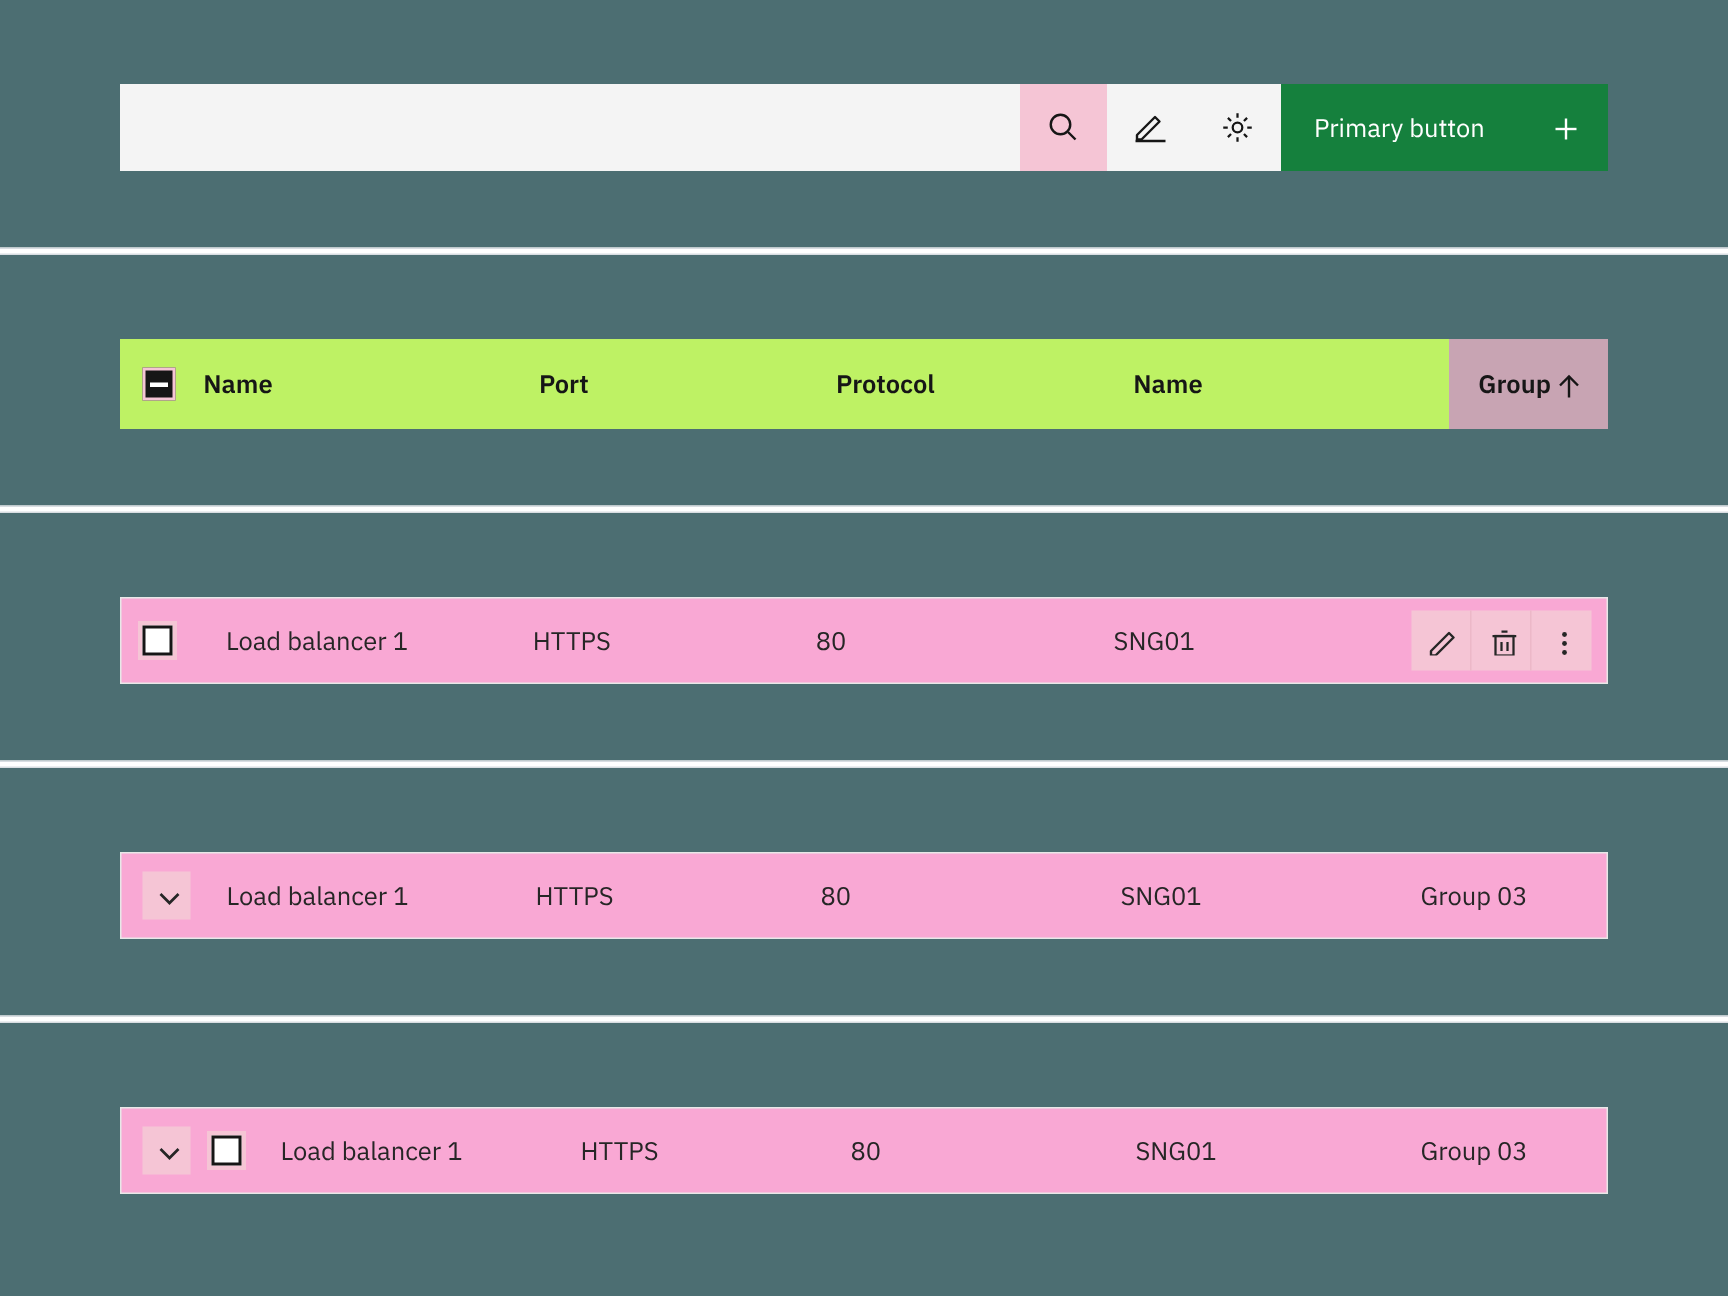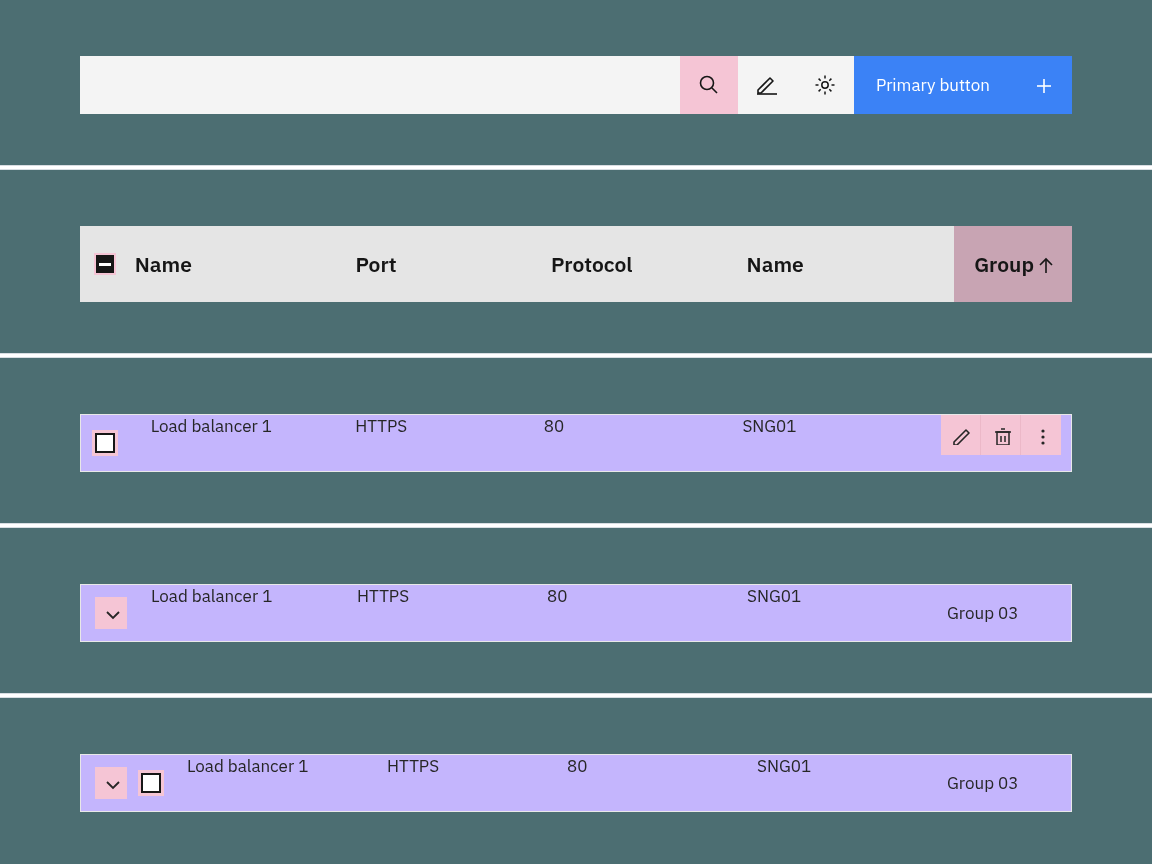--- a/index.html
+++ b/index.html
@@ -32,39 +32,39 @@
   .toolbar-spacer { flex: 1; }
   .icon-btn {
     width: 58px;
     display: flex;
     align-items: center;
     justify-content: center;
     color: #161616;
   }
   .icon-btn.pink { background: #f5c5d5; }
   .primary-btn {
-    background: #3b82f6;
+    background: #15803d;
     color: #fff;
     display: flex;
     align-items: center;
     justify-content: space-between;
     padding: 0 18px 0 22px;
     width: 218px;
     font-size: 17px;
   }
   .primary-btn svg { stroke: #fff; }
 
   
   .header-row {
     display: flex;
     align-items: center;
-    height: 76px;
-    background: #e5e5e5;
+    height: 60px;
+    background: #bef264;
     font-weight: 600;
-    font-size: 21px;
+    font-size: 17px;
     color: #161616;
   }
   .cell-check {
     width: 52px;
     display: flex;
     align-items: center;
     justify-content: center;
   }
   .cell { padding: 0 10px; }
   .c-name { width: 220px; padding-left: 4px; }
@@ -98,22 +98,23 @@
     position: absolute;
     left: 3px; right: 3px; top: 50%;
     height: 3px;
     margin-top: -1.5px;
     background: #fff;
   }
 
   
   .data-row {
     display: flex;
+    align-items: center;
     height: 58px;
-    background: #c4b5fd;
+    background: #f9a8d4;
     border: 1px solid #e8e8e8;
     font-size: 17px;
     color: #262626;
   }
   .data-row .c-name-txt { width: 210px; padding-left: 4px; }
   .data-row .c-name-txt2 { width: 200px; }
   .data-row .c-proto { width: 190px; }
   .data-row .c-port { width: 200px; }
   .data-row .c-zone { width: 200px; }
 

